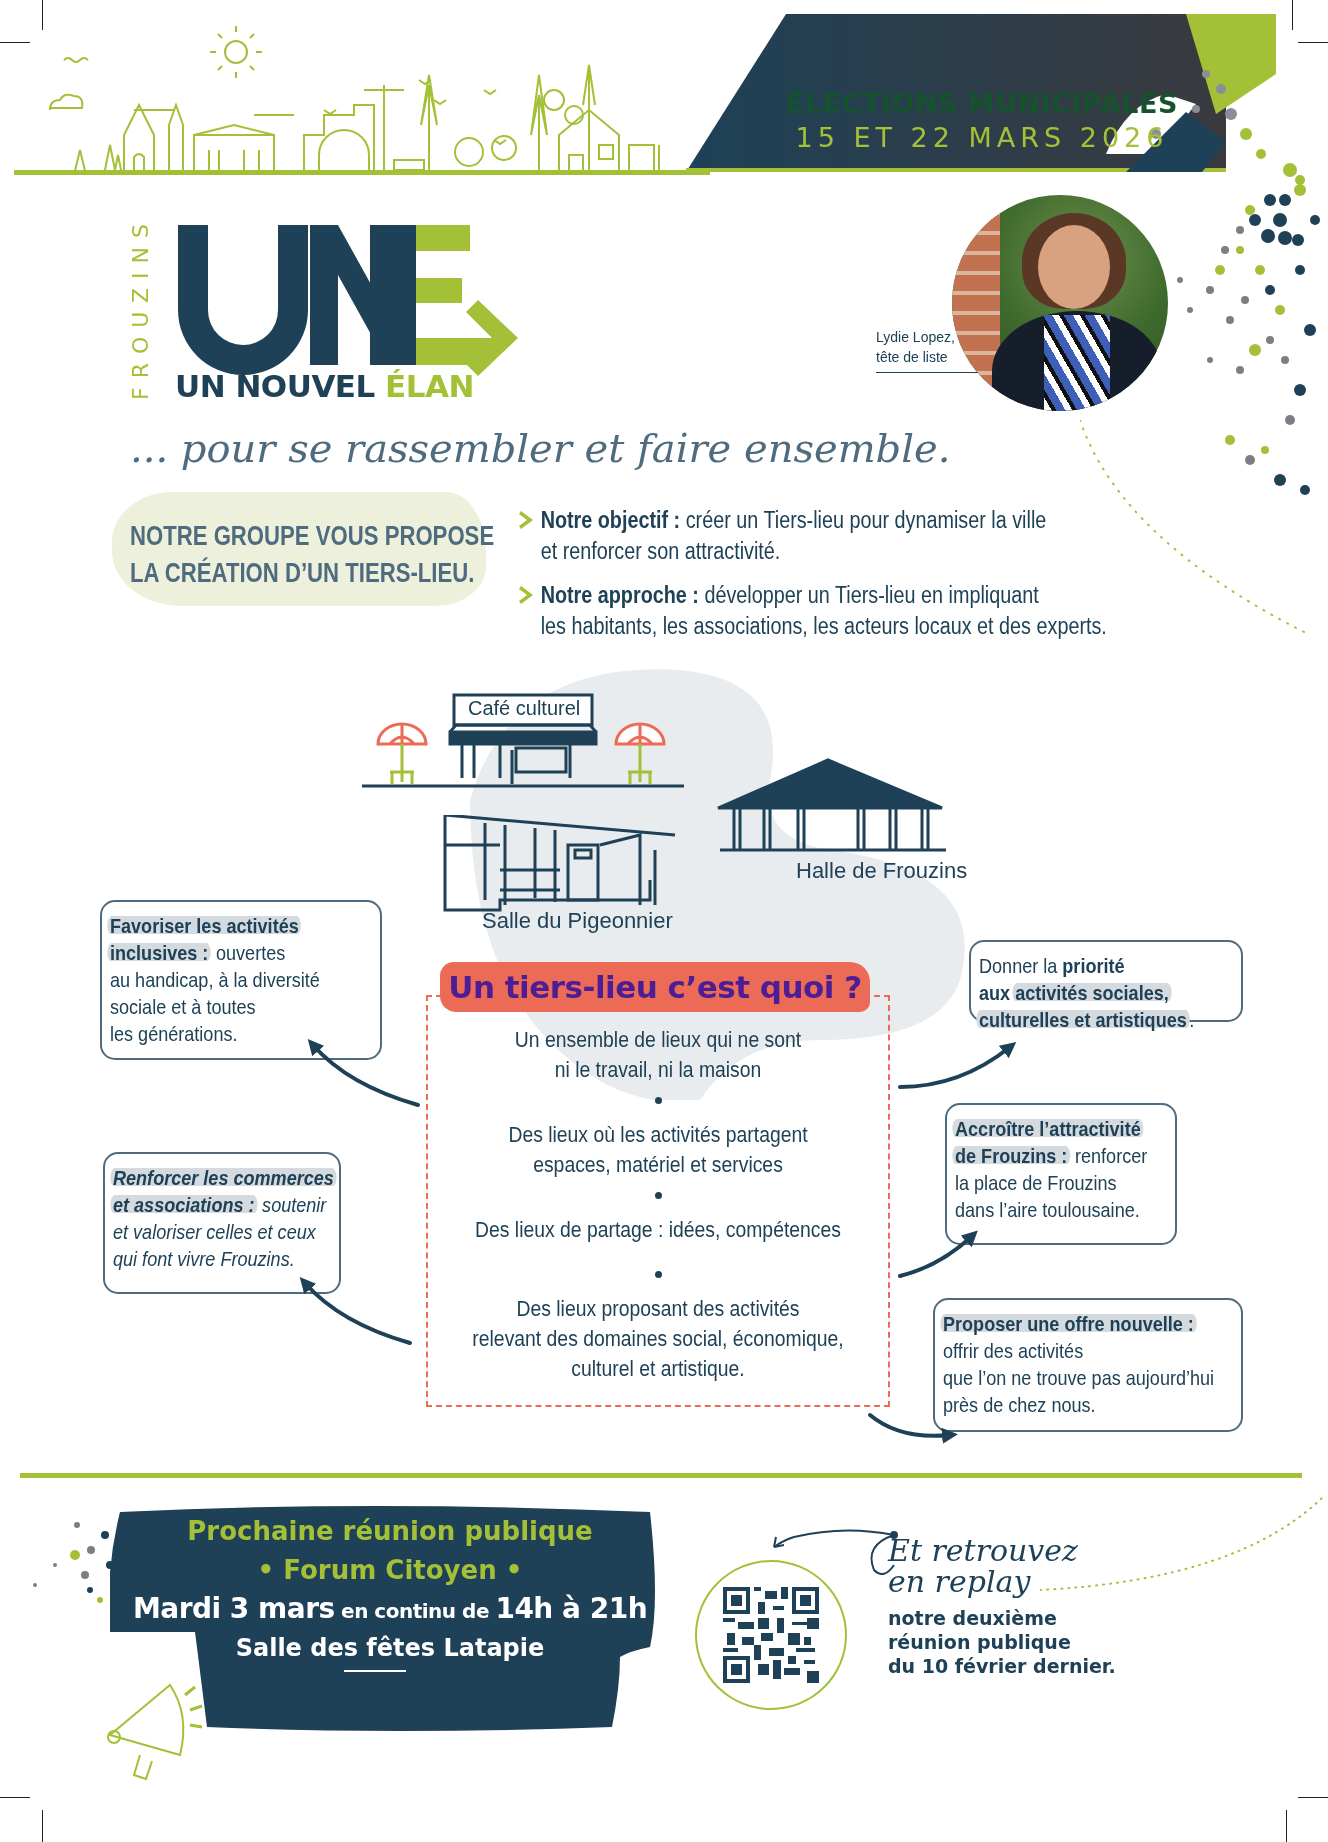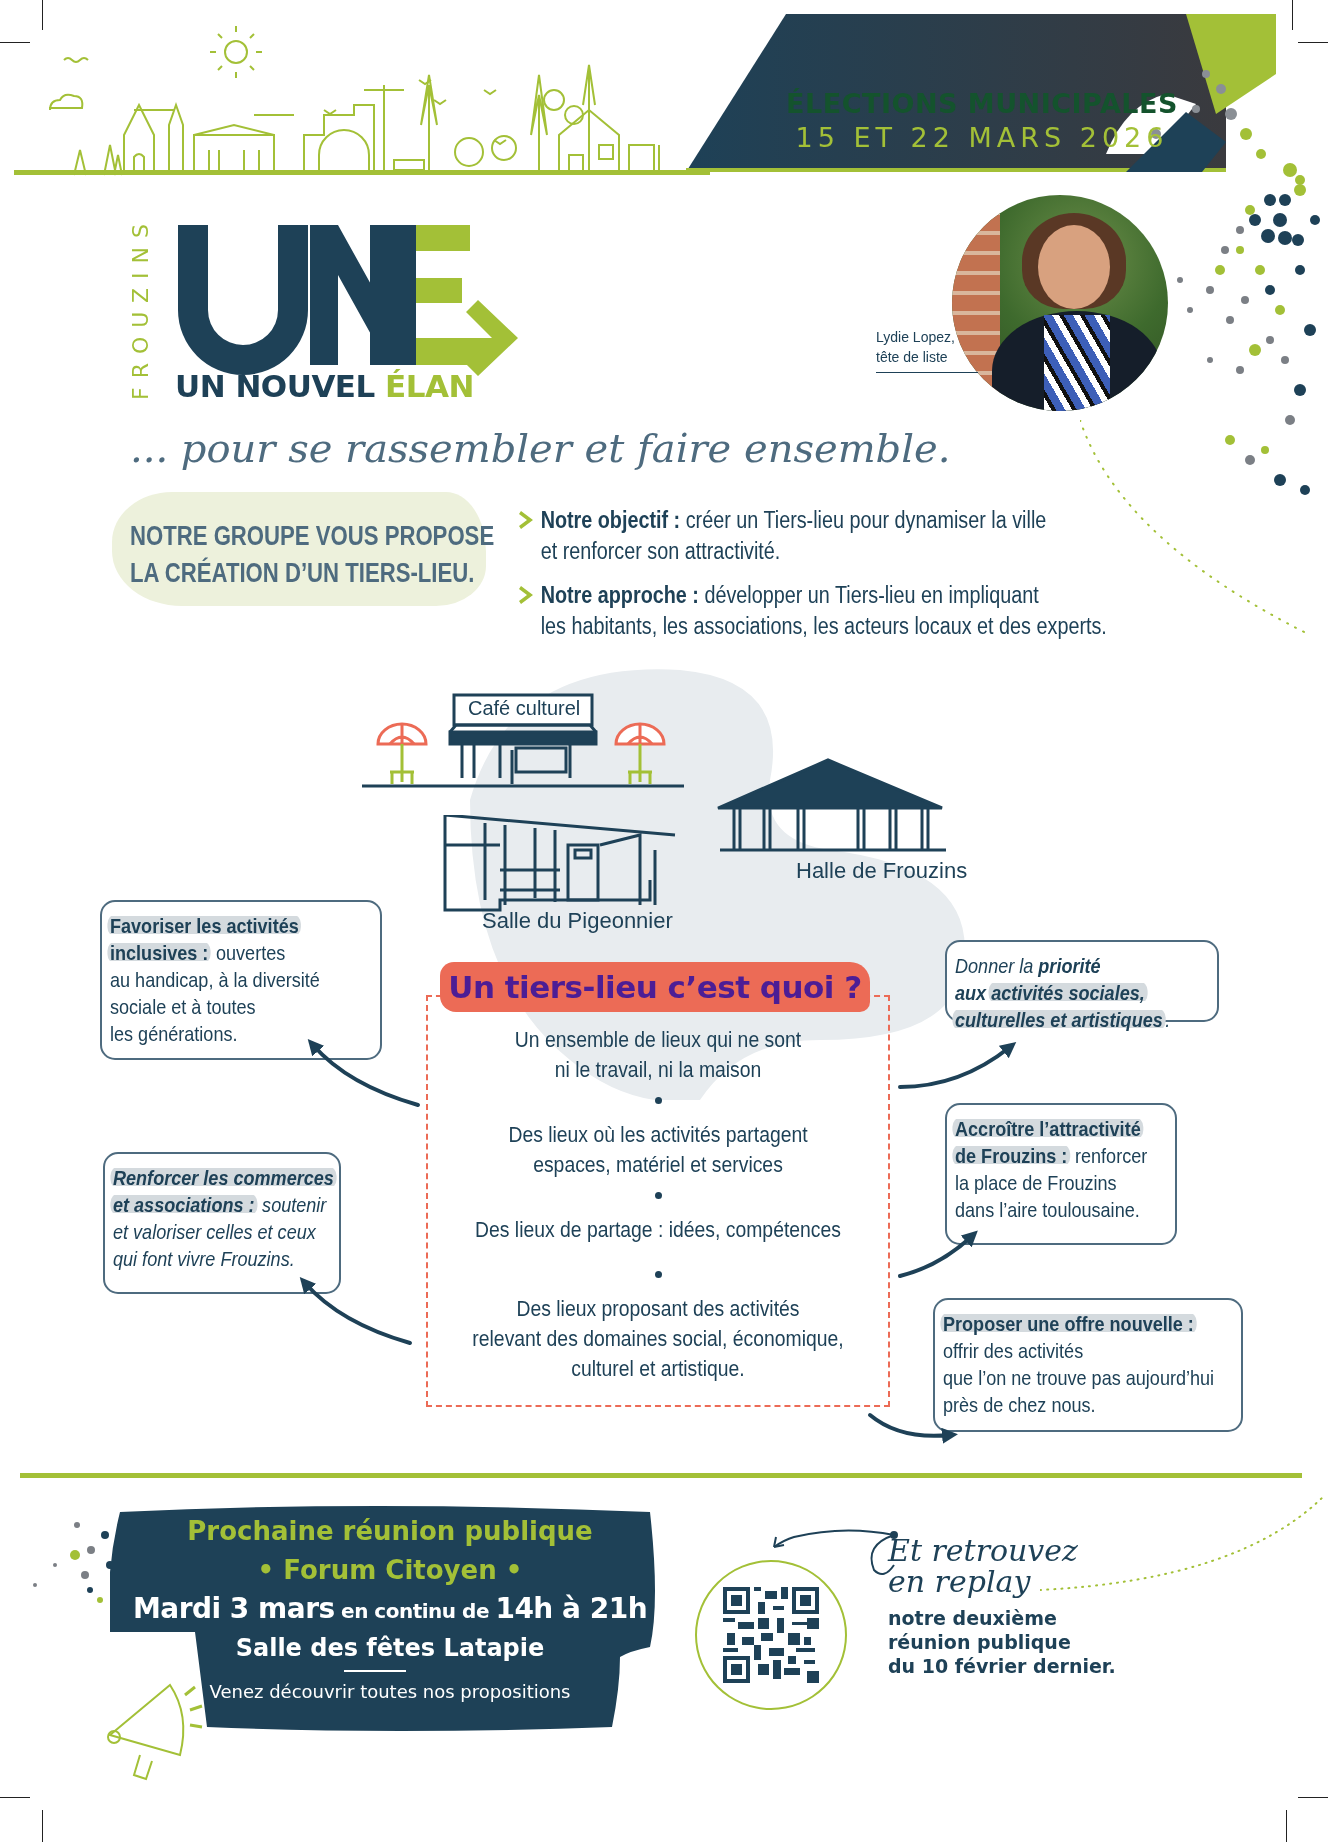--- a/index.html
+++ b/index.html
@@ -362,21 +362,21 @@
   <div class="in">les générations.</div>
 </div>
 
 <div class="feature" style="left:103px;top:1152px;width:238px;height:142px;font-style:italic;">
   <div class="in"><span class="hl">Renforcer les commerces</span></div>
   <div class="in"><span class="hl">et associations :</span><span> soutenir</span></div>
   <div class="in">et valoriser celles et ceux</div>
   <div class="in">qui font vivre Frouzins.</div>
 </div>
 
-<div class="feature" style="left:945px;top:940px;width:274px;height:82px;font-style:italic;">
+<div class="feature" style="left:969px;top:940px;width:274px;height:82px;">
   <div class="in"><span>Donner la </span><b>priorité</b></div>
   <div class="in"><b>aux </b><span class="hl">activités sociales,</span></div>
   <div class="in"><span class="hl">culturelles et artistiques</span><span>.</span></div>
 </div>
 
 <div class="feature" style="left:945px;top:1103px;width:232px;height:142px;">
   <div class="in"><span class="hl">Accroître l’attractivité</span></div>
   <div class="in"><span class="hl">de Frouzins :</span><span> renforcer</span></div>
   <div class="in">la place de Frouzins</div>
   <div class="in">dans l’aire toulousaine.</div>
@@ -432,21 +432,20 @@
   <circle cx="14" cy="62" r="6" fill="none"></circle>
   <path d="M40 80 l-6 20 l12 4 l6 -18"></path>
   <path d="M85 20l10 -8M90 35l12 -4M90 50l12 2" stroke-width="3"></path>
 </svg>
 <div class="ev ev1">Prochaine réunion publique</div>
 <div class="ev ev2">• Forum Citoyen •</div>
 <div class="ev ev3"><span>Mardi 3 mars</span><small> en continu de </small><span>14h à 21h</span></div>
 <div class="ev ev4">Salle des fêtes Latapie</div>
 <div class="ev-line"></div>
 <div class="ev ev5">
-  <div>Venez découvrir toutes nos propositions</div>
 </div>
 
 <div class="qr-circle"></div>
 <svg class="qr" viewBox="0 0 25 25" shape-rendering="crispEdges">
   <rect width="25" height="25" fill="#fff"></rect>
   <g fill="#1e4157">
     <rect x="0" y="0" width="7" height="7"></rect>
       <rect x="1" y="1" width="5" height="5" fill="#fff"></rect>
       <rect x="2" y="2" width="3" height="3"></rect>
     <rect x="18" y="0" width="7" height="7"></rect>

